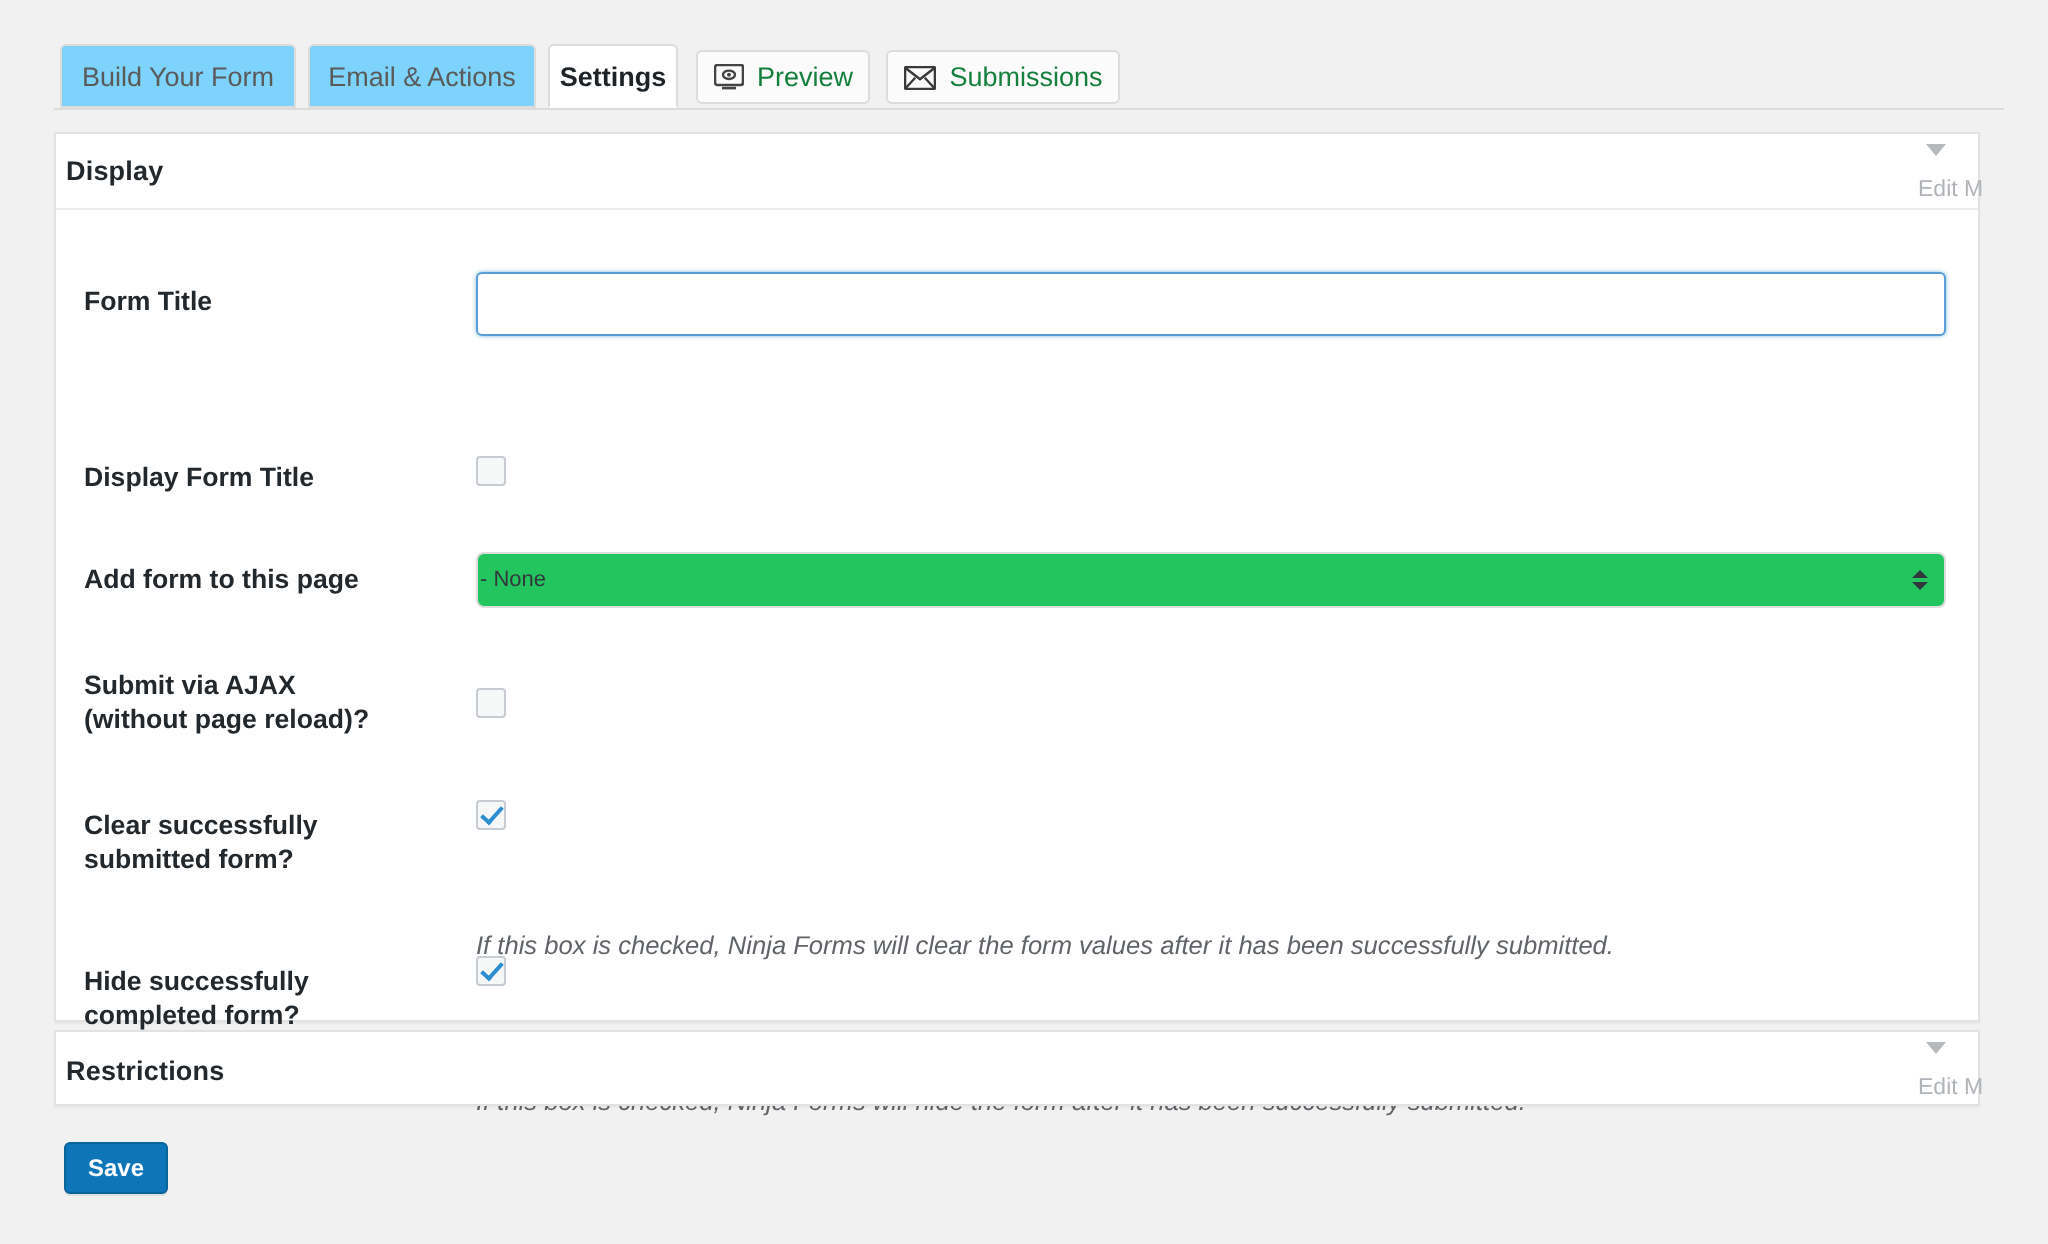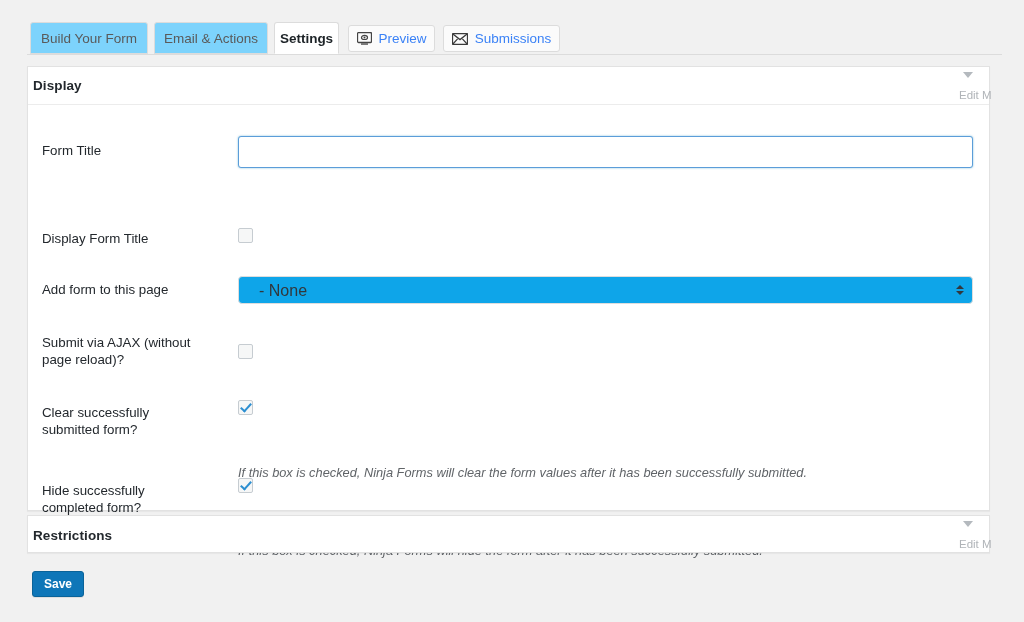--- a/index.html
+++ b/index.html
@@ -56,21 +56,21 @@
     background: #ffffff;
     color: #1d2327;
     font-weight: bold;
     border-bottom-color: #ffffff;
     z-index: 3;
   }
   .tab.button-tab {
     background: #fbfbfb;
     border: 1px solid #dcdcdc;
     border-radius: 3px;
-    color: #3b82f6;
+    color: #15803d;
     gap: 7px;
     height: 27px;
     top: 3px;
   }
 
   .tab-icon {
     display: inline-flex;
     align-items: center;
     justify-content: center;
   }
@@ -139,21 +139,21 @@
     position: absolute;
     left: 0;
     width: 100%;
     box-sizing: border-box;
   }
   .field-label {
     position: absolute;
     left: 14px;
     width: 161px;
     font-size: 13.3px;
-    font-weight: normal;
+    font-weight: bold;
     color: #23282d;
     line-height: 17px;
   }
   .field-control {
     position: absolute;
     left: 210px;
   }
 
   .text-input {
     box-sizing: border-box;
@@ -169,24 +169,24 @@
     outline: none;
     box-shadow: 0 0 2px rgba(30,140,190,0.6);
   }
 
   .select-input {
     box-sizing: border-box;
     width: 735px;
     height: 28px;
     border: 1px solid #ddd;
     border-radius: 4px;
-    background: #0ea5e9;
-    padding: 0 24px 0 20px;
+    background: #22c55e;
+    padding: 0 24px 0 1px;
     font-family: "Liberation Sans", sans-serif;
-    font-size: 16px;
+    font-size: 11px;
     color: #32373c;
     -webkit-appearance: none;
     appearance: none;
     outline: none;
     position: relative;
   }
   .select-wrap { position: relative; display: inline-block; }
   .select-arrows {
     position: absolute;
     right: 9px;

